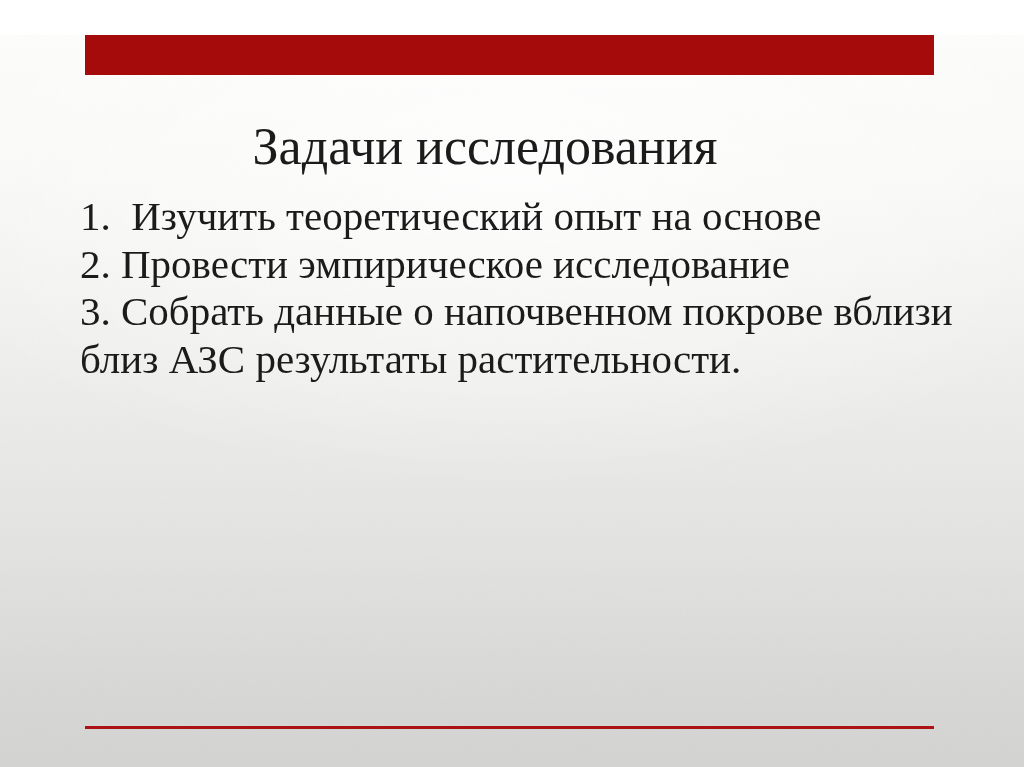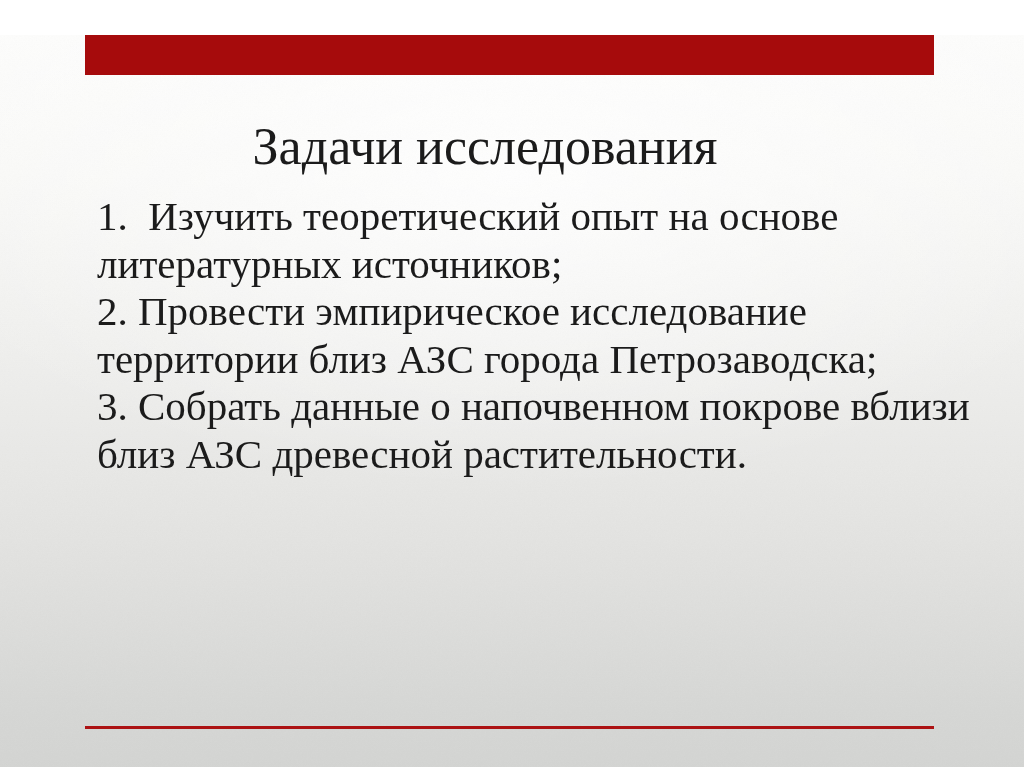--- a/index.html
+++ b/index.html
@@ -38,21 +38,21 @@
     top: 82px;
     width: 800px;
     text-align: center;
     font-size: 52px;
     line-height: 60px;
     color: #1a1a1a;
     white-space: nowrap;
   }
   .body-text {
     position: absolute;
-    left: 97px;
+    left: 80px;
     top: 158px;
     width: 880px;
     font-size: 41px;
     line-height: 47.6px;
     color: #1b1b1b;
   }
   .body-line {
     white-space: pre;
   }
   .divider-line {
@@ -78,22 +78,20 @@
     </filter>
     <rect width="100%" height="100%" filter="url(#grainf)"></rect>
   </svg>
 
   <div class="top-bar" style="background: rgb(166, 11, 12);"></div>
 
   <div class="slide-title" style="color: rgb(27, 27, 27);">Задачи исследования</div>
 
   <div class="body-text" style="color: rgb(27, 27, 27);">
     <div class="body-line">1.  Изучить теоретический опыт на основе</div>
-    <div class="body-line">литературных источников;</div>
     <div class="body-line">2. Провести эмпирическое исследование</div>
-    <div class="body-line">территории близ АЗС города Петрозаводска;</div>
     <div class="body-line">3. Собрать данные о напочвенном покрове вблизи</div>
-    <div class="body-line">близ АЗС древесной растительности.</div>
+    <div class="body-line">близ АЗС результаты растительности.</div>
   </div>
 
   <div class="divider-line" style="background: rgb(172, 18, 19);"></div>
 
 </div>
 
 </body></html>

